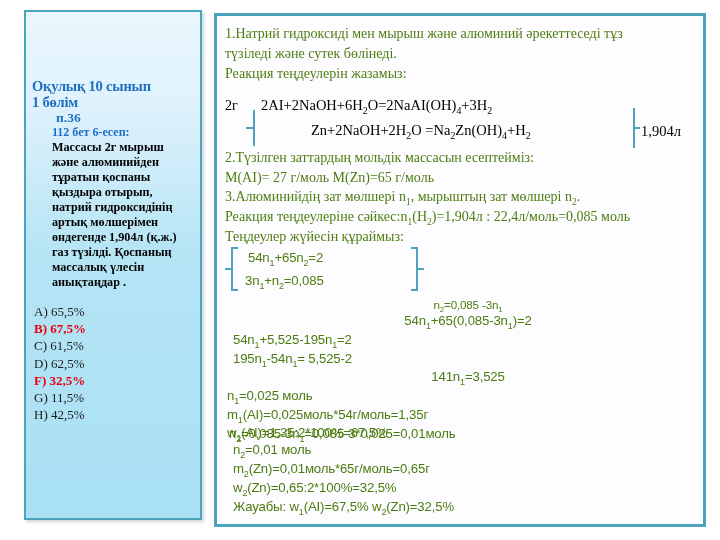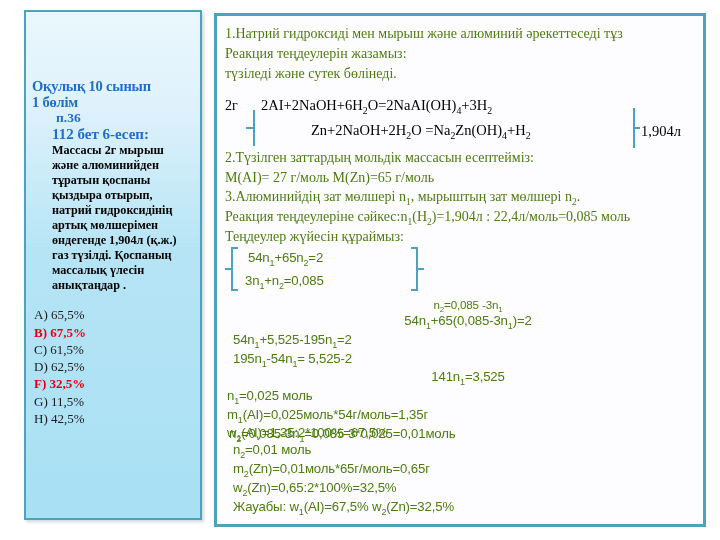--- a/index.html
+++ b/index.html
@@ -48,21 +48,21 @@
     font-family: "Liberation Serif", serif;
     font-weight: bold;
     font-size: 13.5px;
     line-height: 1.15;
     padding-left: 24px;
   }
   .lp-sub2 {
     color: #1F6FC4;
     font-family: "Liberation Serif", serif;
     font-weight: bold;
-    font-size: 15px;
+    font-size: 12px;
     line-height: 1.15;
     padding-left: 20px;
   }
   .lp-body {
     color: #000000;
     font-family: "Liberation Serif", serif;
     font-weight: bold;
     font-size: 12.2px;
     line-height: 1.23;
     padding-left: 20px;
@@ -211,22 +211,22 @@
         <div class="opt correct">F) 32,5%</div>
         <div class="opt">G) 11,5%</div>
         <div class="opt">H) 42,5%</div>
       </div>
   </div>
 </div>
 
 <div id="right-panel">
 
   <div class="sol-line serif">1.Натрий гидроксиді мен  мырыш және алюминий  әрекеттеседі тұз</div>
+  <div class="sol-line serif">түзіледі және сутек бөлінеді.</div>
   <div class="sol-line serif">Реакция теңдеулерін жазамыз:</div>
-  <div class="sol-line serif">түзіледі және сутек бөлінеді.</div>
 
   <div id="reaction-block">
     <span class="rx-mass">2г</span>
     <div id="rx-brace-left-v"></div>
     <div class="brace-tick" id="rx-tick-left"></div>
     <span class="rx-eq1">2AI+2NaOH+6H<sub>2</sub>O=2NaAI(OH)<sub>4</sub>+3H<sub>2</sub></span>
     <span class="rx-eq2">Zn+2NaOH+2H<sub>2</sub>O =Na<sub>2</sub>Zn(OH)<sub>4</sub>+H<sub>2</sub></span>
     <div id="rx-brace-right-v"></div>
     <div class="brace-tick" id="rx-tick-right"></div>
     <span class="rx-vol">1,904л</span>

